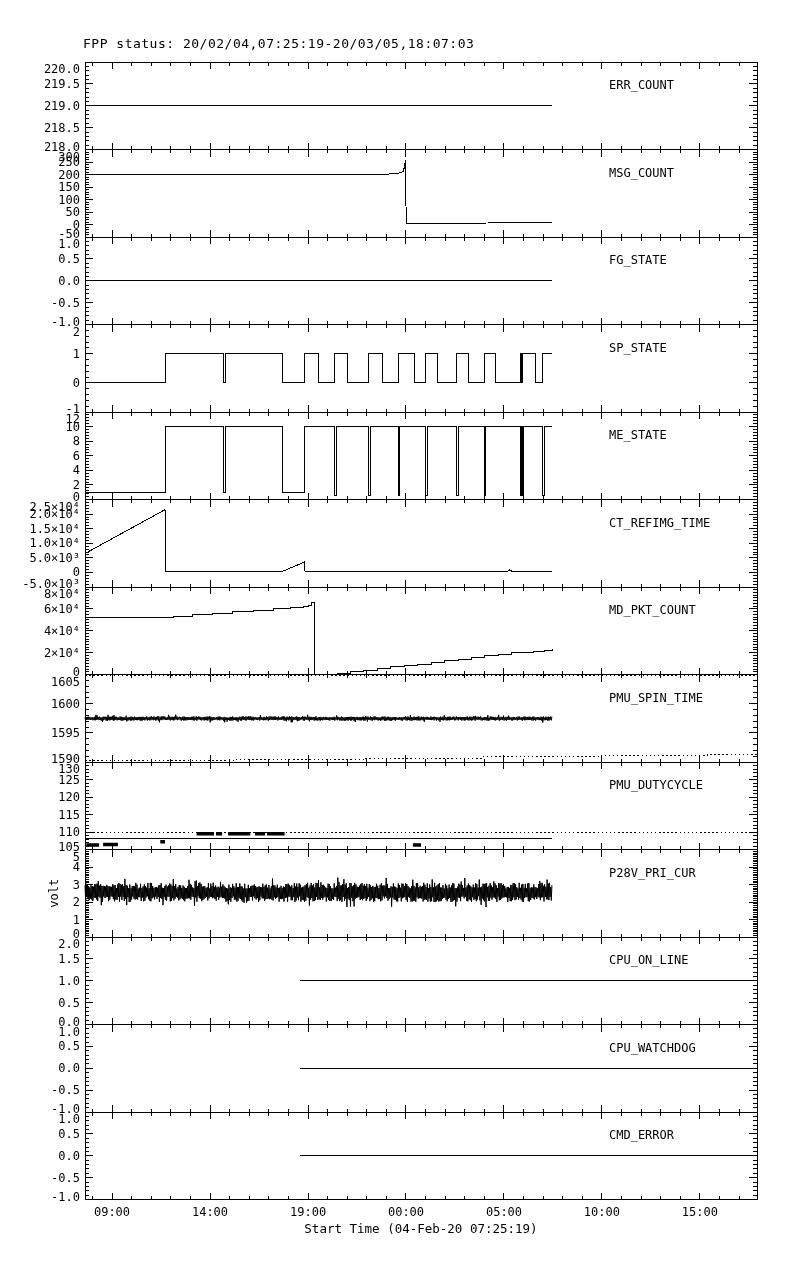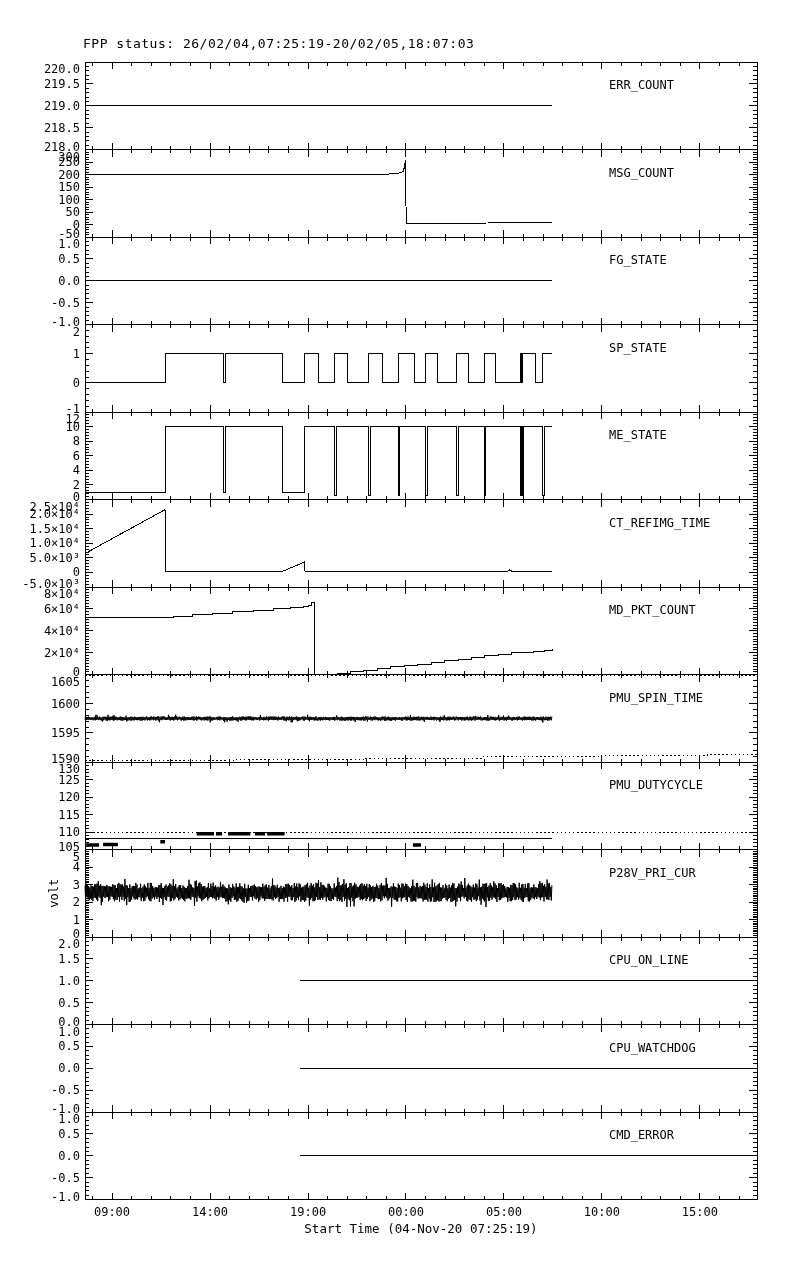--- a/index.html
+++ b/index.html
@@ -7,21 +7,21 @@
         font-family:"DejaVu Sans Mono",monospace;color:#000;overflow:hidden;}
   .title{position:absolute;left:83px;top:36px;font-size:13px;letter-spacing:0.5px;white-space:pre;}
   .xlabel{position:absolute;left:85px;width:672px;top:1221px;text-align:center;font-size:12.5px;}
   svg{position:absolute;left:0;top:0;}
   svg text{font-family:"DejaVu Sans Mono",monospace;font-size:12px;fill:#000;}
 </style>
 </head>
 <body>
 
 <div class="wrap">
-  <div class="title">FPP status: 26/02/04,07:25:19-20/02/05,18:07:03</div>
+  <div class="title">FPP status: 20/02/04,07:25:19-20/03/05,18:07:03</div>
   <svg id="plot" width="800" height="1280" viewBox="0 0 800 1280">
       <rect x="85" y="62" width="672" height="87.5" fill="none" stroke="#000" stroke-width="1" shape-rendering="crispEdges"></rect>
       <text x="80" y="73.0" text-anchor="end">220.0</text>
       <text x="80" y="87.9" text-anchor="end">219.5</text>
       <text x="80" y="109.8" text-anchor="end">219.0</text>
       <text x="80" y="131.6" text-anchor="end">218.5</text>
       <text x="80" y="150.5" text-anchor="end">218.0</text>
       <text x="609" y="89.0">ERR_COUNT</text>
       <polyline points="85.0,105.8 552.0,105.8" fill="none" stroke="#000" stroke-width="1" shape-rendering="crispEdges"></polyline>
       <rect x="85" y="149.5" width="672" height="87.5" fill="none" stroke="#000" stroke-width="1" shape-rendering="crispEdges"></rect>
@@ -135,14 +135,14 @@
       <path d="M112.0 149.5V142.5M112.0 62V69.0M210.0 149.5V142.5M210.0 62V69.0M308.0 149.5V142.5M308.0 62V69.0M405.9 149.5V142.5M405.9 62V69.0M503.9 149.5V142.5M503.9 62V69.0M601.9 149.5V142.5M601.9 62V69.0M699.9 149.5V142.5M699.9 62V69.0M85 62.0H93M757 62.0H749M85 83.9H93M757 83.9H749M85 105.8H93M757 105.8H749M85 127.6H93M757 127.6H749M85 149.5H93M757 149.5H749M112.0 237V230.0M112.0 149.5V156.5M210.0 237V230.0M210.0 149.5V156.5M308.0 237V230.0M308.0 149.5V156.5M405.9 237V230.0M405.9 149.5V156.5M503.9 237V230.0M503.9 149.5V156.5M601.9 237V230.0M601.9 149.5V156.5M699.9 237V230.0M699.9 149.5V156.5M85 149.5H93M757 149.5H749M85 162.0H93M757 162.0H749M85 174.5H93M757 174.5H749M85 187.0H93M757 187.0H749M85 199.5H93M757 199.5H749M85 212.0H93M757 212.0H749M85 224.5H93M757 224.5H749M85 237.0H93M757 237.0H749M112.0 324.5V317.5M112.0 237V244.0M210.0 324.5V317.5M210.0 237V244.0M308.0 324.5V317.5M308.0 237V244.0M405.9 324.5V317.5M405.9 237V244.0M503.9 324.5V317.5M503.9 237V244.0M601.9 324.5V317.5M601.9 237V244.0M699.9 324.5V317.5M699.9 237V244.0M85 237.0H93M757 237.0H749M85 258.9H93M757 258.9H749M85 280.8H93M757 280.8H749M85 302.6H93M757 302.6H749M85 324.5H93M757 324.5H749M112.0 412V405.0M112.0 324.5V331.5M210.0 412V405.0M210.0 324.5V331.5M308.0 412V405.0M308.0 324.5V331.5M405.9 412V405.0M405.9 324.5V331.5M503.9 412V405.0M503.9 324.5V331.5M601.9 412V405.0M601.9 324.5V331.5M699.9 412V405.0M699.9 324.5V331.5M85 324.5H93M757 324.5H749M85 353.7H93M757 353.7H749M85 382.8H93M757 382.8H749M85 412.0H93M757 412.0H749M112.0 499.5V492.5M112.0 412V419.0M210.0 499.5V492.5M210.0 412V419.0M308.0 499.5V492.5M308.0 412V419.0M405.9 499.5V492.5M405.9 412V419.0M503.9 499.5V492.5M503.9 412V419.0M601.9 499.5V492.5M601.9 412V419.0M699.9 499.5V492.5M699.9 412V419.0M85 412.0H93M757 412.0H749M85 426.6H93M757 426.6H749M85 441.2H93M757 441.2H749M85 455.8H93M757 455.8H749M85 470.3H93M757 470.3H749M85 484.9H93M757 484.9H749M85 499.5H93M757 499.5H749M112.0 587V580.0M112.0 499.5V506.5M210.0 587V580.0M210.0 499.5V506.5M308.0 587V580.0M308.0 499.5V506.5M405.9 587V580.0M405.9 499.5V506.5M503.9 587V580.0M503.9 499.5V506.5M601.9 587V580.0M601.9 499.5V506.5M699.9 587V580.0M699.9 499.5V506.5M85 499.5H93M757 499.5H749M85 514.1H93M757 514.1H749M85 528.7H93M757 528.7H749M85 543.3H93M757 543.3H749M85 557.8H93M757 557.8H749M85 572.4H93M757 572.4H749M85 587.0H93M757 587.0H749M112.0 674.5V667.5M112.0 587V594.0M210.0 674.5V667.5M210.0 587V594.0M308.0 674.5V667.5M308.0 587V594.0M405.9 674.5V667.5M405.9 587V594.0M503.9 674.5V667.5M503.9 587V594.0M601.9 674.5V667.5M601.9 587V594.0M699.9 674.5V667.5M699.9 587V594.0M85 587.0H93M757 587.0H749M85 608.9H93M757 608.9H749M85 630.8H93M757 630.8H749M85 652.6H93M757 652.6H749M85 674.5H93M757 674.5H749M112.0 762V755.0M112.0 674.5V681.5M210.0 762V755.0M210.0 674.5V681.5M308.0 762V755.0M308.0 674.5V681.5M405.9 762V755.0M405.9 674.5V681.5M503.9 762V755.0M503.9 674.5V681.5M601.9 762V755.0M601.9 674.5V681.5M699.9 762V755.0M699.9 674.5V681.5M85 674.5H93M757 674.5H749M85 703.7H93M757 703.7H749M85 732.8H93M757 732.8H749M85 762.0H93M757 762.0H749M112.0 849.5V842.5M112.0 762V769.0M210.0 849.5V842.5M210.0 762V769.0M308.0 849.5V842.5M308.0 762V769.0M405.9 849.5V842.5M405.9 762V769.0M503.9 849.5V842.5M503.9 762V769.0M601.9 849.5V842.5M601.9 762V769.0M699.9 849.5V842.5M699.9 762V769.0M85 762.0H93M757 762.0H749M85 779.5H93M757 779.5H749M85 797.0H93M757 797.0H749M85 814.5H93M757 814.5H749M85 832.0H93M757 832.0H749M85 849.5H93M757 849.5H749M112.0 937V930.0M112.0 849.5V856.5M210.0 937V930.0M210.0 849.5V856.5M308.0 937V930.0M308.0 849.5V856.5M405.9 937V930.0M405.9 849.5V856.5M503.9 937V930.0M503.9 849.5V856.5M601.9 937V930.0M601.9 849.5V856.5M699.9 937V930.0M699.9 849.5V856.5M85 849.5H93M757 849.5H749M85 867.0H93M757 867.0H749M85 884.5H93M757 884.5H749M85 902.0H93M757 902.0H749M85 919.5H93M757 919.5H749M85 937.0H93M757 937.0H749M112.0 1024.5V1017.5M112.0 937V944.0M210.0 1024.5V1017.5M210.0 937V944.0M308.0 1024.5V1017.5M308.0 937V944.0M405.9 1024.5V1017.5M405.9 937V944.0M503.9 1024.5V1017.5M503.9 937V944.0M601.9 1024.5V1017.5M601.9 937V944.0M699.9 1024.5V1017.5M699.9 937V944.0M85 937.0H93M757 937.0H749M85 958.9H93M757 958.9H749M85 980.8H93M757 980.8H749M85 1002.6H93M757 1002.6H749M85 1024.5H93M757 1024.5H749M112.0 1112V1105.0M112.0 1024.5V1031.5M210.0 1112V1105.0M210.0 1024.5V1031.5M308.0 1112V1105.0M308.0 1024.5V1031.5M405.9 1112V1105.0M405.9 1024.5V1031.5M503.9 1112V1105.0M503.9 1024.5V1031.5M601.9 1112V1105.0M601.9 1024.5V1031.5M699.9 1112V1105.0M699.9 1024.5V1031.5M85 1024.5H93M757 1024.5H749M85 1046.4H93M757 1046.4H749M85 1068.3H93M757 1068.3H749M85 1090.1H93M757 1090.1H749M85 1112.0H93M757 1112.0H749M112.0 1199.5V1192.5M112.0 1112V1119.0M210.0 1199.5V1192.5M210.0 1112V1119.0M308.0 1199.5V1192.5M308.0 1112V1119.0M405.9 1199.5V1192.5M405.9 1112V1119.0M503.9 1199.5V1192.5M503.9 1112V1119.0M601.9 1199.5V1192.5M601.9 1112V1119.0M699.9 1199.5V1192.5M699.9 1112V1119.0M85 1112.0H93M757 1112.0H749M85 1133.9H93M757 1133.9H749M85 1155.8H93M757 1155.8H749M85 1177.6H93M757 1177.6H749M85 1199.5H93M757 1199.5H749" stroke="#000" stroke-width="1" fill="none" shape-rendering="crispEdges"></path>
       <path d="M92.4 149.5V146.0M92.4 62V65.5M131.6 149.5V146.0M131.6 62V65.5M151.2 149.5V146.0M151.2 62V65.5M170.8 149.5V146.0M170.8 62V65.5M190.4 149.5V146.0M190.4 62V65.5M229.6 149.5V146.0M229.6 62V65.5M249.2 149.5V146.0M249.2 62V65.5M268.8 149.5V146.0M268.8 62V65.5M288.4 149.5V146.0M288.4 62V65.5M327.6 149.5V146.0M327.6 62V65.5M347.2 149.5V146.0M347.2 62V65.5M366.8 149.5V146.0M366.8 62V65.5M386.4 149.5V146.0M386.4 62V65.5M425.5 149.5V146.0M425.5 62V65.5M445.1 149.5V146.0M445.1 62V65.5M464.7 149.5V146.0M464.7 62V65.5M484.3 149.5V146.0M484.3 62V65.5M523.5 149.5V146.0M523.5 62V65.5M543.1 149.5V146.0M543.1 62V65.5M562.7 149.5V146.0M562.7 62V65.5M582.3 149.5V146.0M582.3 62V65.5M621.5 149.5V146.0M621.5 62V65.5M641.1 149.5V146.0M641.1 62V65.5M660.7 149.5V146.0M660.7 62V65.5M680.3 149.5V146.0M680.3 62V65.5M719.5 149.5V146.0M719.5 62V65.5M739.1 149.5V146.0M739.1 62V65.5M85 145.1H89M757 145.1H753M85 140.8H89M757 140.8H753M85 136.4H89M757 136.4H753M85 132.0H89M757 132.0H753M85 123.3H89M757 123.3H753M85 118.9H89M757 118.9H753M85 114.5H89M757 114.5H753M85 110.1H89M757 110.1H753M85 101.4H89M757 101.4H753M85 97.0H89M757 97.0H753M85 92.6H89M757 92.6H753M85 88.2H89M757 88.2H753M85 79.5H89M757 79.5H753M85 75.1H89M757 75.1H753M85 70.7H89M757 70.7H753M85 66.4H89M757 66.4H753M92.4 237V233.5M92.4 149.5V153.0M131.6 237V233.5M131.6 149.5V153.0M151.2 237V233.5M151.2 149.5V153.0M170.8 237V233.5M170.8 149.5V153.0M190.4 237V233.5M190.4 149.5V153.0M229.6 237V233.5M229.6 149.5V153.0M249.2 237V233.5M249.2 149.5V153.0M268.8 237V233.5M268.8 149.5V153.0M288.4 237V233.5M288.4 149.5V153.0M327.6 237V233.5M327.6 149.5V153.0M347.2 237V233.5M347.2 149.5V153.0M366.8 237V233.5M366.8 149.5V153.0M386.4 237V233.5M386.4 149.5V153.0M425.5 237V233.5M425.5 149.5V153.0M445.1 237V233.5M445.1 149.5V153.0M464.7 237V233.5M464.7 149.5V153.0M484.3 237V233.5M484.3 149.5V153.0M523.5 237V233.5M523.5 149.5V153.0M543.1 237V233.5M543.1 149.5V153.0M562.7 237V233.5M562.7 149.5V153.0M582.3 237V233.5M582.3 149.5V153.0M621.5 237V233.5M621.5 149.5V153.0M641.1 237V233.5M641.1 149.5V153.0M660.7 237V233.5M660.7 149.5V153.0M680.3 237V233.5M680.3 149.5V153.0M719.5 237V233.5M719.5 149.5V153.0M739.1 237V233.5M739.1 149.5V153.0M85 234.5H89M757 234.5H753M85 232.0H89M757 232.0H753M85 229.5H89M757 229.5H753M85 227.0H89M757 227.0H753M85 222.0H89M757 222.0H753M85 219.5H89M757 219.5H753M85 217.0H89M757 217.0H753M85 214.5H89M757 214.5H753M85 209.5H89M757 209.5H753M85 207.0H89M757 207.0H753M85 204.5H89M757 204.5H753M85 202.0H89M757 202.0H753M85 197.0H89M757 197.0H753M85 194.5H89M757 194.5H753M85 192.0H89M757 192.0H753M85 189.5H89M757 189.5H753M85 184.5H89M757 184.5H753M85 182.0H89M757 182.0H753M85 179.5H89M757 179.5H753M85 177.0H89M757 177.0H753M85 172.0H89M757 172.0H753M85 169.5H89M757 169.5H753M85 167.0H89M757 167.0H753M85 164.5H89M757 164.5H753M85 159.5H89M757 159.5H753M85 157.0H89M757 157.0H753M85 154.5H89M757 154.5H753M85 152.0H89M757 152.0H753M92.4 324.5V321.0M92.4 237V240.5M131.6 324.5V321.0M131.6 237V240.5M151.2 324.5V321.0M151.2 237V240.5M170.8 324.5V321.0M170.8 237V240.5M190.4 324.5V321.0M190.4 237V240.5M229.6 324.5V321.0M229.6 237V240.5M249.2 324.5V321.0M249.2 237V240.5M268.8 324.5V321.0M268.8 237V240.5M288.4 324.5V321.0M288.4 237V240.5M327.6 324.5V321.0M327.6 237V240.5M347.2 324.5V321.0M347.2 237V240.5M366.8 324.5V321.0M366.8 237V240.5M386.4 324.5V321.0M386.4 237V240.5M425.5 324.5V321.0M425.5 237V240.5M445.1 324.5V321.0M445.1 237V240.5M464.7 324.5V321.0M464.7 237V240.5M484.3 324.5V321.0M484.3 237V240.5M523.5 324.5V321.0M523.5 237V240.5M543.1 324.5V321.0M543.1 237V240.5M562.7 324.5V321.0M562.7 237V240.5M582.3 324.5V321.0M582.3 237V240.5M621.5 324.5V321.0M621.5 237V240.5M641.1 324.5V321.0M641.1 237V240.5M660.7 324.5V321.0M660.7 237V240.5M680.3 324.5V321.0M680.3 237V240.5M719.5 324.5V321.0M719.5 237V240.5M739.1 324.5V321.0M739.1 237V240.5M85 320.1H89M757 320.1H753M85 315.8H89M757 315.8H753M85 311.4H89M757 311.4H753M85 307.0H89M757 307.0H753M85 298.3H89M757 298.3H753M85 293.9H89M757 293.9H753M85 289.5H89M757 289.5H753M85 285.1H89M757 285.1H753M85 276.4H89M757 276.4H753M85 272.0H89M757 272.0H753M85 267.6H89M757 267.6H753M85 263.3H89M757 263.3H753M85 254.5H89M757 254.5H753M85 250.1H89M757 250.1H753M85 245.8H89M757 245.8H753M85 241.4H89M757 241.4H753M92.4 412V408.5M92.4 324.5V328.0M131.6 412V408.5M131.6 324.5V328.0M151.2 412V408.5M151.2 324.5V328.0M170.8 412V408.5M170.8 324.5V328.0M190.4 412V408.5M190.4 324.5V328.0M229.6 412V408.5M229.6 324.5V328.0M249.2 412V408.5M249.2 324.5V328.0M268.8 412V408.5M268.8 324.5V328.0M288.4 412V408.5M288.4 324.5V328.0M327.6 412V408.5M327.6 324.5V328.0M347.2 412V408.5M347.2 324.5V328.0M366.8 412V408.5M366.8 324.5V328.0M386.4 412V408.5M386.4 324.5V328.0M425.5 412V408.5M425.5 324.5V328.0M445.1 412V408.5M445.1 324.5V328.0M464.7 412V408.5M464.7 324.5V328.0M484.3 412V408.5M484.3 324.5V328.0M523.5 412V408.5M523.5 324.5V328.0M543.1 412V408.5M543.1 324.5V328.0M562.7 412V408.5M562.7 324.5V328.0M582.3 412V408.5M582.3 324.5V328.0M621.5 412V408.5M621.5 324.5V328.0M641.1 412V408.5M641.1 324.5V328.0M660.7 412V408.5M660.7 324.5V328.0M680.3 412V408.5M680.3 324.5V328.0M719.5 412V408.5M719.5 324.5V328.0M739.1 412V408.5M739.1 324.5V328.0M85 406.2H89M757 406.2H753M85 400.3H89M757 400.3H753M85 394.5H89M757 394.5H753M85 388.7H89M757 388.7H753M85 377.0H89M757 377.0H753M85 371.2H89M757 371.2H753M85 365.3H89M757 365.3H753M85 359.5H89M757 359.5H753M85 347.8H89M757 347.8H753M85 342.0H89M757 342.0H753M85 336.2H89M757 336.2H753M85 330.3H89M757 330.3H753M92.4 499.5V496.0M92.4 412V415.5M131.6 499.5V496.0M131.6 412V415.5M151.2 499.5V496.0M151.2 412V415.5M170.8 499.5V496.0M170.8 412V415.5M190.4 499.5V496.0M190.4 412V415.5M229.6 499.5V496.0M229.6 412V415.5M249.2 499.5V496.0M249.2 412V415.5M268.8 499.5V496.0M268.8 412V415.5M288.4 499.5V496.0M288.4 412V415.5M327.6 499.5V496.0M327.6 412V415.5M347.2 499.5V496.0M347.2 412V415.5M366.8 499.5V496.0M366.8 412V415.5M386.4 499.5V496.0M386.4 412V415.5M425.5 499.5V496.0M425.5 412V415.5M445.1 499.5V496.0M445.1 412V415.5M464.7 499.5V496.0M464.7 412V415.5M484.3 499.5V496.0M484.3 412V415.5M523.5 499.5V496.0M523.5 412V415.5M543.1 499.5V496.0M543.1 412V415.5M562.7 499.5V496.0M562.7 412V415.5M582.3 499.5V496.0M582.3 412V415.5M621.5 499.5V496.0M621.5 412V415.5M641.1 499.5V496.0M641.1 412V415.5M660.7 499.5V496.0M660.7 412V415.5M680.3 499.5V496.0M680.3 412V415.5M719.5 499.5V496.0M719.5 412V415.5M739.1 499.5V496.0M739.1 412V415.5M85 496.6H89M757 496.6H753M85 493.7H89M757 493.7H753M85 490.8H89M757 490.8H753M85 487.8H89M757 487.8H753M85 482.0H89M757 482.0H753M85 479.1H89M757 479.1H753M85 476.2H89M757 476.2H753M85 473.3H89M757 473.3H753M85 467.4H89M757 467.4H753M85 464.5H89M757 464.5H753M85 461.6H89M757 461.6H753M85 458.7H89M757 458.7H753M85 452.8H89M757 452.8H753M85 449.9H89M757 449.9H753M85 447.0H89M757 447.0H753M85 444.1H89M757 444.1H753M85 438.3H89M757 438.3H753M85 435.3H89M757 435.3H753M85 432.4H89M757 432.4H753M85 429.5H89M757 429.5H753M85 423.7H89M757 423.7H753M85 420.8H89M757 420.8H753M85 417.8H89M757 417.8H753M85 414.9H89M757 414.9H753M92.4 587V583.5M92.4 499.5V503.0M131.6 587V583.5M131.6 499.5V503.0M151.2 587V583.5M151.2 499.5V503.0M170.8 587V583.5M170.8 499.5V503.0M190.4 587V583.5M190.4 499.5V503.0M229.6 587V583.5M229.6 499.5V503.0M249.2 587V583.5M249.2 499.5V503.0M268.8 587V583.5M268.8 499.5V503.0M288.4 587V583.5M288.4 499.5V503.0M327.6 587V583.5M327.6 499.5V503.0M347.2 587V583.5M347.2 499.5V503.0M366.8 587V583.5M366.8 499.5V503.0M386.4 587V583.5M386.4 499.5V503.0M425.5 587V583.5M425.5 499.5V503.0M445.1 587V583.5M445.1 499.5V503.0M464.7 587V583.5M464.7 499.5V503.0M484.3 587V583.5M484.3 499.5V503.0M523.5 587V583.5M523.5 499.5V503.0M543.1 587V583.5M543.1 499.5V503.0M562.7 587V583.5M562.7 499.5V503.0M582.3 587V583.5M582.3 499.5V503.0M621.5 587V583.5M621.5 499.5V503.0M641.1 587V583.5M641.1 499.5V503.0M660.7 587V583.5M660.7 499.5V503.0M680.3 587V583.5M680.3 499.5V503.0M719.5 587V583.5M719.5 499.5V503.0M739.1 587V583.5M739.1 499.5V503.0M85 584.1H89M757 584.1H753M85 581.2H89M757 581.2H753M85 578.3H89M757 578.3H753M85 575.3H89M757 575.3H753M85 569.5H89M757 569.5H753M85 566.6H89M757 566.6H753M85 563.7H89M757 563.7H753M85 560.8H89M757 560.8H753M85 554.9H89M757 554.9H753M85 552.0H89M757 552.0H753M85 549.1H89M757 549.1H753M85 546.2H89M757 546.2H753M85 540.3H89M757 540.3H753M85 537.4H89M757 537.4H753M85 534.5H89M757 534.5H753M85 531.6H89M757 531.6H753M85 525.8H89M757 525.8H753M85 522.8H89M757 522.8H753M85 519.9H89M757 519.9H753M85 517.0H89M757 517.0H753M85 511.2H89M757 511.2H753M85 508.3H89M757 508.3H753M85 505.3H89M757 505.3H753M85 502.4H89M757 502.4H753M92.4 674.5V671.0M92.4 587V590.5M131.6 674.5V671.0M131.6 587V590.5M151.2 674.5V671.0M151.2 587V590.5M170.8 674.5V671.0M170.8 587V590.5M190.4 674.5V671.0M190.4 587V590.5M229.6 674.5V671.0M229.6 587V590.5M249.2 674.5V671.0M249.2 587V590.5M268.8 674.5V671.0M268.8 587V590.5M288.4 674.5V671.0M288.4 587V590.5M327.6 674.5V671.0M327.6 587V590.5M347.2 674.5V671.0M347.2 587V590.5M366.8 674.5V671.0M366.8 587V590.5M386.4 674.5V671.0M386.4 587V590.5M425.5 674.5V671.0M425.5 587V590.5M445.1 674.5V671.0M445.1 587V590.5M464.7 674.5V671.0M464.7 587V590.5M484.3 674.5V671.0M484.3 587V590.5M523.5 674.5V671.0M523.5 587V590.5M543.1 674.5V671.0M543.1 587V590.5M562.7 674.5V671.0M562.7 587V590.5M582.3 674.5V671.0M582.3 587V590.5M621.5 674.5V671.0M621.5 587V590.5M641.1 674.5V671.0M641.1 587V590.5M660.7 674.5V671.0M660.7 587V590.5M680.3 674.5V671.0M680.3 587V590.5M719.5 674.5V671.0M719.5 587V590.5M739.1 674.5V671.0M739.1 587V590.5M85 671.8H89M757 671.8H753M85 669.0H89M757 669.0H753M85 666.3H89M757 666.3H753M85 663.6H89M757 663.6H753M85 660.8H89M757 660.8H753M85 658.1H89M757 658.1H753M85 655.4H89M757 655.4H753M85 649.9H89M757 649.9H753M85 647.2H89M757 647.2H753M85 644.4H89M757 644.4H753M85 641.7H89M757 641.7H753M85 639.0H89M757 639.0H753M85 636.2H89M757 636.2H753M85 633.5H89M757 633.5H753M85 628.0H89M757 628.0H753M85 625.3H89M757 625.3H753M85 622.5H89M757 622.5H753M85 619.8H89M757 619.8H753M85 617.1H89M757 617.1H753M85 614.3H89M757 614.3H753M85 611.6H89M757 611.6H753M85 606.1H89M757 606.1H753M85 603.4H89M757 603.4H753M85 600.7H89M757 600.7H753M85 597.9H89M757 597.9H753M85 595.2H89M757 595.2H753M85 592.5H89M757 592.5H753M85 589.7H89M757 589.7H753M92.4 762V758.5M92.4 674.5V678.0M131.6 762V758.5M131.6 674.5V678.0M151.2 762V758.5M151.2 674.5V678.0M170.8 762V758.5M170.8 674.5V678.0M190.4 762V758.5M190.4 674.5V678.0M229.6 762V758.5M229.6 674.5V678.0M249.2 762V758.5M249.2 674.5V678.0M268.8 762V758.5M268.8 674.5V678.0M288.4 762V758.5M288.4 674.5V678.0M327.6 762V758.5M327.6 674.5V678.0M347.2 762V758.5M347.2 674.5V678.0M366.8 762V758.5M366.8 674.5V678.0M386.4 762V758.5M386.4 674.5V678.0M425.5 762V758.5M425.5 674.5V678.0M445.1 762V758.5M445.1 674.5V678.0M464.7 762V758.5M464.7 674.5V678.0M484.3 762V758.5M484.3 674.5V678.0M523.5 762V758.5M523.5 674.5V678.0M543.1 762V758.5M543.1 674.5V678.0M562.7 762V758.5M562.7 674.5V678.0M582.3 762V758.5M582.3 674.5V678.0M621.5 762V758.5M621.5 674.5V678.0M641.1 762V758.5M641.1 674.5V678.0M660.7 762V758.5M660.7 674.5V678.0M680.3 762V758.5M680.3 674.5V678.0M719.5 762V758.5M719.5 674.5V678.0M739.1 762V758.5M739.1 674.5V678.0M85 756.2H89M757 756.2H753M85 750.3H89M757 750.3H753M85 744.5H89M757 744.5H753M85 738.7H89M757 738.7H753M85 727.0H89M757 727.0H753M85 721.2H89M757 721.2H753M85 715.3H89M757 715.3H753M85 709.5H89M757 709.5H753M85 697.8H89M757 697.8H753M85 692.0H89M757 692.0H753M85 686.2H89M757 686.2H753M85 680.3H89M757 680.3H753M92.4 849.5V846.0M92.4 762V765.5M131.6 849.5V846.0M131.6 762V765.5M151.2 849.5V846.0M151.2 762V765.5M170.8 849.5V846.0M170.8 762V765.5M190.4 849.5V846.0M190.4 762V765.5M229.6 849.5V846.0M229.6 762V765.5M249.2 849.5V846.0M249.2 762V765.5M268.8 849.5V846.0M268.8 762V765.5M288.4 849.5V846.0M288.4 762V765.5M327.6 849.5V846.0M327.6 762V765.5M347.2 849.5V846.0M347.2 762V765.5M366.8 849.5V846.0M366.8 762V765.5M386.4 849.5V846.0M386.4 762V765.5M425.5 849.5V846.0M425.5 762V765.5M445.1 849.5V846.0M445.1 762V765.5M464.7 849.5V846.0M464.7 762V765.5M484.3 849.5V846.0M484.3 762V765.5M523.5 849.5V846.0M523.5 762V765.5M543.1 849.5V846.0M543.1 762V765.5M562.7 849.5V846.0M562.7 762V765.5M582.3 849.5V846.0M582.3 762V765.5M621.5 849.5V846.0M621.5 762V765.5M641.1 849.5V846.0M641.1 762V765.5M660.7 849.5V846.0M660.7 762V765.5M680.3 849.5V846.0M680.3 762V765.5M719.5 849.5V846.0M719.5 762V765.5M739.1 849.5V846.0M739.1 762V765.5M85 846.0H89M757 846.0H753M85 842.5H89M757 842.5H753M85 839.0H89M757 839.0H753M85 835.5H89M757 835.5H753M85 828.5H89M757 828.5H753M85 825.0H89M757 825.0H753M85 821.5H89M757 821.5H753M85 818.0H89M757 818.0H753M85 811.0H89M757 811.0H753M85 807.5H89M757 807.5H753M85 804.0H89M757 804.0H753M85 800.5H89M757 800.5H753M85 793.5H89M757 793.5H753M85 790.0H89M757 790.0H753M85 786.5H89M757 786.5H753M85 783.0H89M757 783.0H753M85 776.0H89M757 776.0H753M85 772.5H89M757 772.5H753M85 769.0H89M757 769.0H753M85 765.5H89M757 765.5H753M92.4 937V933.5M92.4 849.5V853.0M131.6 937V933.5M131.6 849.5V853.0M151.2 937V933.5M151.2 849.5V853.0M170.8 937V933.5M170.8 849.5V853.0M190.4 937V933.5M190.4 849.5V853.0M229.6 937V933.5M229.6 849.5V853.0M249.2 937V933.5M249.2 849.5V853.0M268.8 937V933.5M268.8 849.5V853.0M288.4 937V933.5M288.4 849.5V853.0M327.6 937V933.5M327.6 849.5V853.0M347.2 937V933.5M347.2 849.5V853.0M366.8 937V933.5M366.8 849.5V853.0M386.4 937V933.5M386.4 849.5V853.0M425.5 937V933.5M425.5 849.5V853.0M445.1 937V933.5M445.1 849.5V853.0M464.7 937V933.5M464.7 849.5V853.0M484.3 937V933.5M484.3 849.5V853.0M523.5 937V933.5M523.5 849.5V853.0M543.1 937V933.5M543.1 849.5V853.0M562.7 937V933.5M562.7 849.5V853.0M582.3 937V933.5M582.3 849.5V853.0M621.5 937V933.5M621.5 849.5V853.0M641.1 937V933.5M641.1 849.5V853.0M660.7 937V933.5M660.7 849.5V853.0M680.3 937V933.5M680.3 849.5V853.0M719.5 937V933.5M719.5 849.5V853.0M739.1 937V933.5M739.1 849.5V853.0M85 935.3H89M757 935.3H753M85 933.5H89M757 933.5H753M85 931.8H89M757 931.8H753M85 930.0H89M757 930.0H753M85 928.3H89M757 928.3H753M85 926.5H89M757 926.5H753M85 924.8H89M757 924.8H753M85 923.0H89M757 923.0H753M85 921.3H89M757 921.3H753M85 917.8H89M757 917.8H753M85 916.0H89M757 916.0H753M85 914.3H89M757 914.3H753M85 912.5H89M757 912.5H753M85 910.8H89M757 910.8H753M85 909.0H89M757 909.0H753M85 907.3H89M757 907.3H753M85 905.5H89M757 905.5H753M85 903.8H89M757 903.8H753M85 900.3H89M757 900.3H753M85 898.5H89M757 898.5H753M85 896.8H89M757 896.8H753M85 895.0H89M757 895.0H753M85 893.3H89M757 893.3H753M85 891.5H89M757 891.5H753M85 889.8H89M757 889.8H753M85 888.0H89M757 888.0H753M85 886.3H89M757 886.3H753M85 882.8H89M757 882.8H753M85 881.0H89M757 881.0H753M85 879.3H89M757 879.3H753M85 877.5H89M757 877.5H753M85 875.8H89M757 875.8H753M85 874.0H89M757 874.0H753M85 872.3H89M757 872.3H753M85 870.5H89M757 870.5H753M85 868.8H89M757 868.8H753M85 865.3H89M757 865.3H753M85 863.5H89M757 863.5H753M85 861.8H89M757 861.8H753M85 860.0H89M757 860.0H753M85 858.3H89M757 858.3H753M85 856.5H89M757 856.5H753M85 854.8H89M757 854.8H753M85 853.0H89M757 853.0H753M85 851.3H89M757 851.3H753M92.4 1024.5V1021.0M92.4 937V940.5M131.6 1024.5V1021.0M131.6 937V940.5M151.2 1024.5V1021.0M151.2 937V940.5M170.8 1024.5V1021.0M170.8 937V940.5M190.4 1024.5V1021.0M190.4 937V940.5M229.6 1024.5V1021.0M229.6 937V940.5M249.2 1024.5V1021.0M249.2 937V940.5M268.8 1024.5V1021.0M268.8 937V940.5M288.4 1024.5V1021.0M288.4 937V940.5M327.6 1024.5V1021.0M327.6 937V940.5M347.2 1024.5V1021.0M347.2 937V940.5M366.8 1024.5V1021.0M366.8 937V940.5M386.4 1024.5V1021.0M386.4 937V940.5M425.5 1024.5V1021.0M425.5 937V940.5M445.1 1024.5V1021.0M445.1 937V940.5M464.7 1024.5V1021.0M464.7 937V940.5M484.3 1024.5V1021.0M484.3 937V940.5M523.5 1024.5V1021.0M523.5 937V940.5M543.1 1024.5V1021.0M543.1 937V940.5M562.7 1024.5V1021.0M562.7 937V940.5M582.3 1024.5V1021.0M582.3 937V940.5M621.5 1024.5V1021.0M621.5 937V940.5M641.1 1024.5V1021.0M641.1 937V940.5M660.7 1024.5V1021.0M660.7 937V940.5M680.3 1024.5V1021.0M680.3 937V940.5M719.5 1024.5V1021.0M719.5 937V940.5M739.1 1024.5V1021.0M739.1 937V940.5M85 1020.1H89M757 1020.1H753M85 1015.8H89M757 1015.8H753M85 1011.4H89M757 1011.4H753M85 1007.0H89M757 1007.0H753M85 998.3H89M757 998.3H753M85 993.9H89M757 993.9H753M85 989.5H89M757 989.5H753M85 985.1H89M757 985.1H753M85 976.4H89M757 976.4H753M85 972.0H89M757 972.0H753M85 967.6H89M757 967.6H753M85 963.3H89M757 963.3H753M85 954.5H89M757 954.5H753M85 950.1H89M757 950.1H753M85 945.8H89M757 945.8H753M85 941.4H89M757 941.4H753M92.4 1112V1108.5M92.4 1024.5V1028.0M131.6 1112V1108.5M131.6 1024.5V1028.0M151.2 1112V1108.5M151.2 1024.5V1028.0M170.8 1112V1108.5M170.8 1024.5V1028.0M190.4 1112V1108.5M190.4 1024.5V1028.0M229.6 1112V1108.5M229.6 1024.5V1028.0M249.2 1112V1108.5M249.2 1024.5V1028.0M268.8 1112V1108.5M268.8 1024.5V1028.0M288.4 1112V1108.5M288.4 1024.5V1028.0M327.6 1112V1108.5M327.6 1024.5V1028.0M347.2 1112V1108.5M347.2 1024.5V1028.0M366.8 1112V1108.5M366.8 1024.5V1028.0M386.4 1112V1108.5M386.4 1024.5V1028.0M425.5 1112V1108.5M425.5 1024.5V1028.0M445.1 1112V1108.5M445.1 1024.5V1028.0M464.7 1112V1108.5M464.7 1024.5V1028.0M484.3 1112V1108.5M484.3 1024.5V1028.0M523.5 1112V1108.5M523.5 1024.5V1028.0M543.1 1112V1108.5M543.1 1024.5V1028.0M562.7 1112V1108.5M562.7 1024.5V1028.0M582.3 1112V1108.5M582.3 1024.5V1028.0M621.5 1112V1108.5M621.5 1024.5V1028.0M641.1 1112V1108.5M641.1 1024.5V1028.0M660.7 1112V1108.5M660.7 1024.5V1028.0M680.3 1112V1108.5M680.3 1024.5V1028.0M719.5 1112V1108.5M719.5 1024.5V1028.0M739.1 1112V1108.5M739.1 1024.5V1028.0M85 1107.6H89M757 1107.6H753M85 1103.3H89M757 1103.3H753M85 1098.9H89M757 1098.9H753M85 1094.5H89M757 1094.5H753M85 1085.8H89M757 1085.8H753M85 1081.4H89M757 1081.4H753M85 1077.0H89M757 1077.0H753M85 1072.6H89M757 1072.6H753M85 1063.9H89M757 1063.9H753M85 1059.5H89M757 1059.5H753M85 1055.1H89M757 1055.1H753M85 1050.8H89M757 1050.8H753M85 1042.0H89M757 1042.0H753M85 1037.6H89M757 1037.6H753M85 1033.3H89M757 1033.3H753M85 1028.9H89M757 1028.9H753M92.4 1199.5V1196.0M92.4 1112V1115.5M131.6 1199.5V1196.0M131.6 1112V1115.5M151.2 1199.5V1196.0M151.2 1112V1115.5M170.8 1199.5V1196.0M170.8 1112V1115.5M190.4 1199.5V1196.0M190.4 1112V1115.5M229.6 1199.5V1196.0M229.6 1112V1115.5M249.2 1199.5V1196.0M249.2 1112V1115.5M268.8 1199.5V1196.0M268.8 1112V1115.5M288.4 1199.5V1196.0M288.4 1112V1115.5M327.6 1199.5V1196.0M327.6 1112V1115.5M347.2 1199.5V1196.0M347.2 1112V1115.5M366.8 1199.5V1196.0M366.8 1112V1115.5M386.4 1199.5V1196.0M386.4 1112V1115.5M425.5 1199.5V1196.0M425.5 1112V1115.5M445.1 1199.5V1196.0M445.1 1112V1115.5M464.7 1199.5V1196.0M464.7 1112V1115.5M484.3 1199.5V1196.0M484.3 1112V1115.5M523.5 1199.5V1196.0M523.5 1112V1115.5M543.1 1199.5V1196.0M543.1 1112V1115.5M562.7 1199.5V1196.0M562.7 1112V1115.5M582.3 1199.5V1196.0M582.3 1112V1115.5M621.5 1199.5V1196.0M621.5 1112V1115.5M641.1 1199.5V1196.0M641.1 1112V1115.5M660.7 1199.5V1196.0M660.7 1112V1115.5M680.3 1199.5V1196.0M680.3 1112V1115.5M719.5 1199.5V1196.0M719.5 1112V1115.5M739.1 1199.5V1196.0M739.1 1112V1115.5M85 1195.1H89M757 1195.1H753M85 1190.8H89M757 1190.8H753M85 1186.4H89M757 1186.4H753M85 1182.0H89M757 1182.0H753M85 1173.3H89M757 1173.3H753M85 1168.9H89M757 1168.9H753M85 1164.5H89M757 1164.5H753M85 1160.1H89M757 1160.1H753M85 1151.4H89M757 1151.4H753M85 1147.0H89M757 1147.0H753M85 1142.6H89M757 1142.6H753M85 1138.3H89M757 1138.3H753M85 1129.5H89M757 1129.5H753M85 1125.1H89M757 1125.1H753M85 1120.8H89M757 1120.8H753M85 1116.4H89M757 1116.4H753" stroke="#000" stroke-width="1" fill="none" shape-rendering="crispEdges"></path>
       <text x="112.0" y="1216" text-anchor="middle">09:00</text>
       <text x="210.0" y="1216" text-anchor="middle">14:00</text>
       <text x="308.1" y="1216" text-anchor="middle">19:00</text>
       <text x="406.0" y="1216" text-anchor="middle">00:00</text>
       <text x="504.0" y="1216" text-anchor="middle">05:00</text>
       <text x="601.8" y="1216" text-anchor="middle">10:00</text>
       <text x="699.9" y="1216" text-anchor="middle">15:00</text>
     </svg>
-  <div class="xlabel">Start Time (04-Nov-20 07:25:19)</div>
+  <div class="xlabel">Start Time (04-Feb-20 07:25:19)</div>
 </div>
 
 </body></html>

